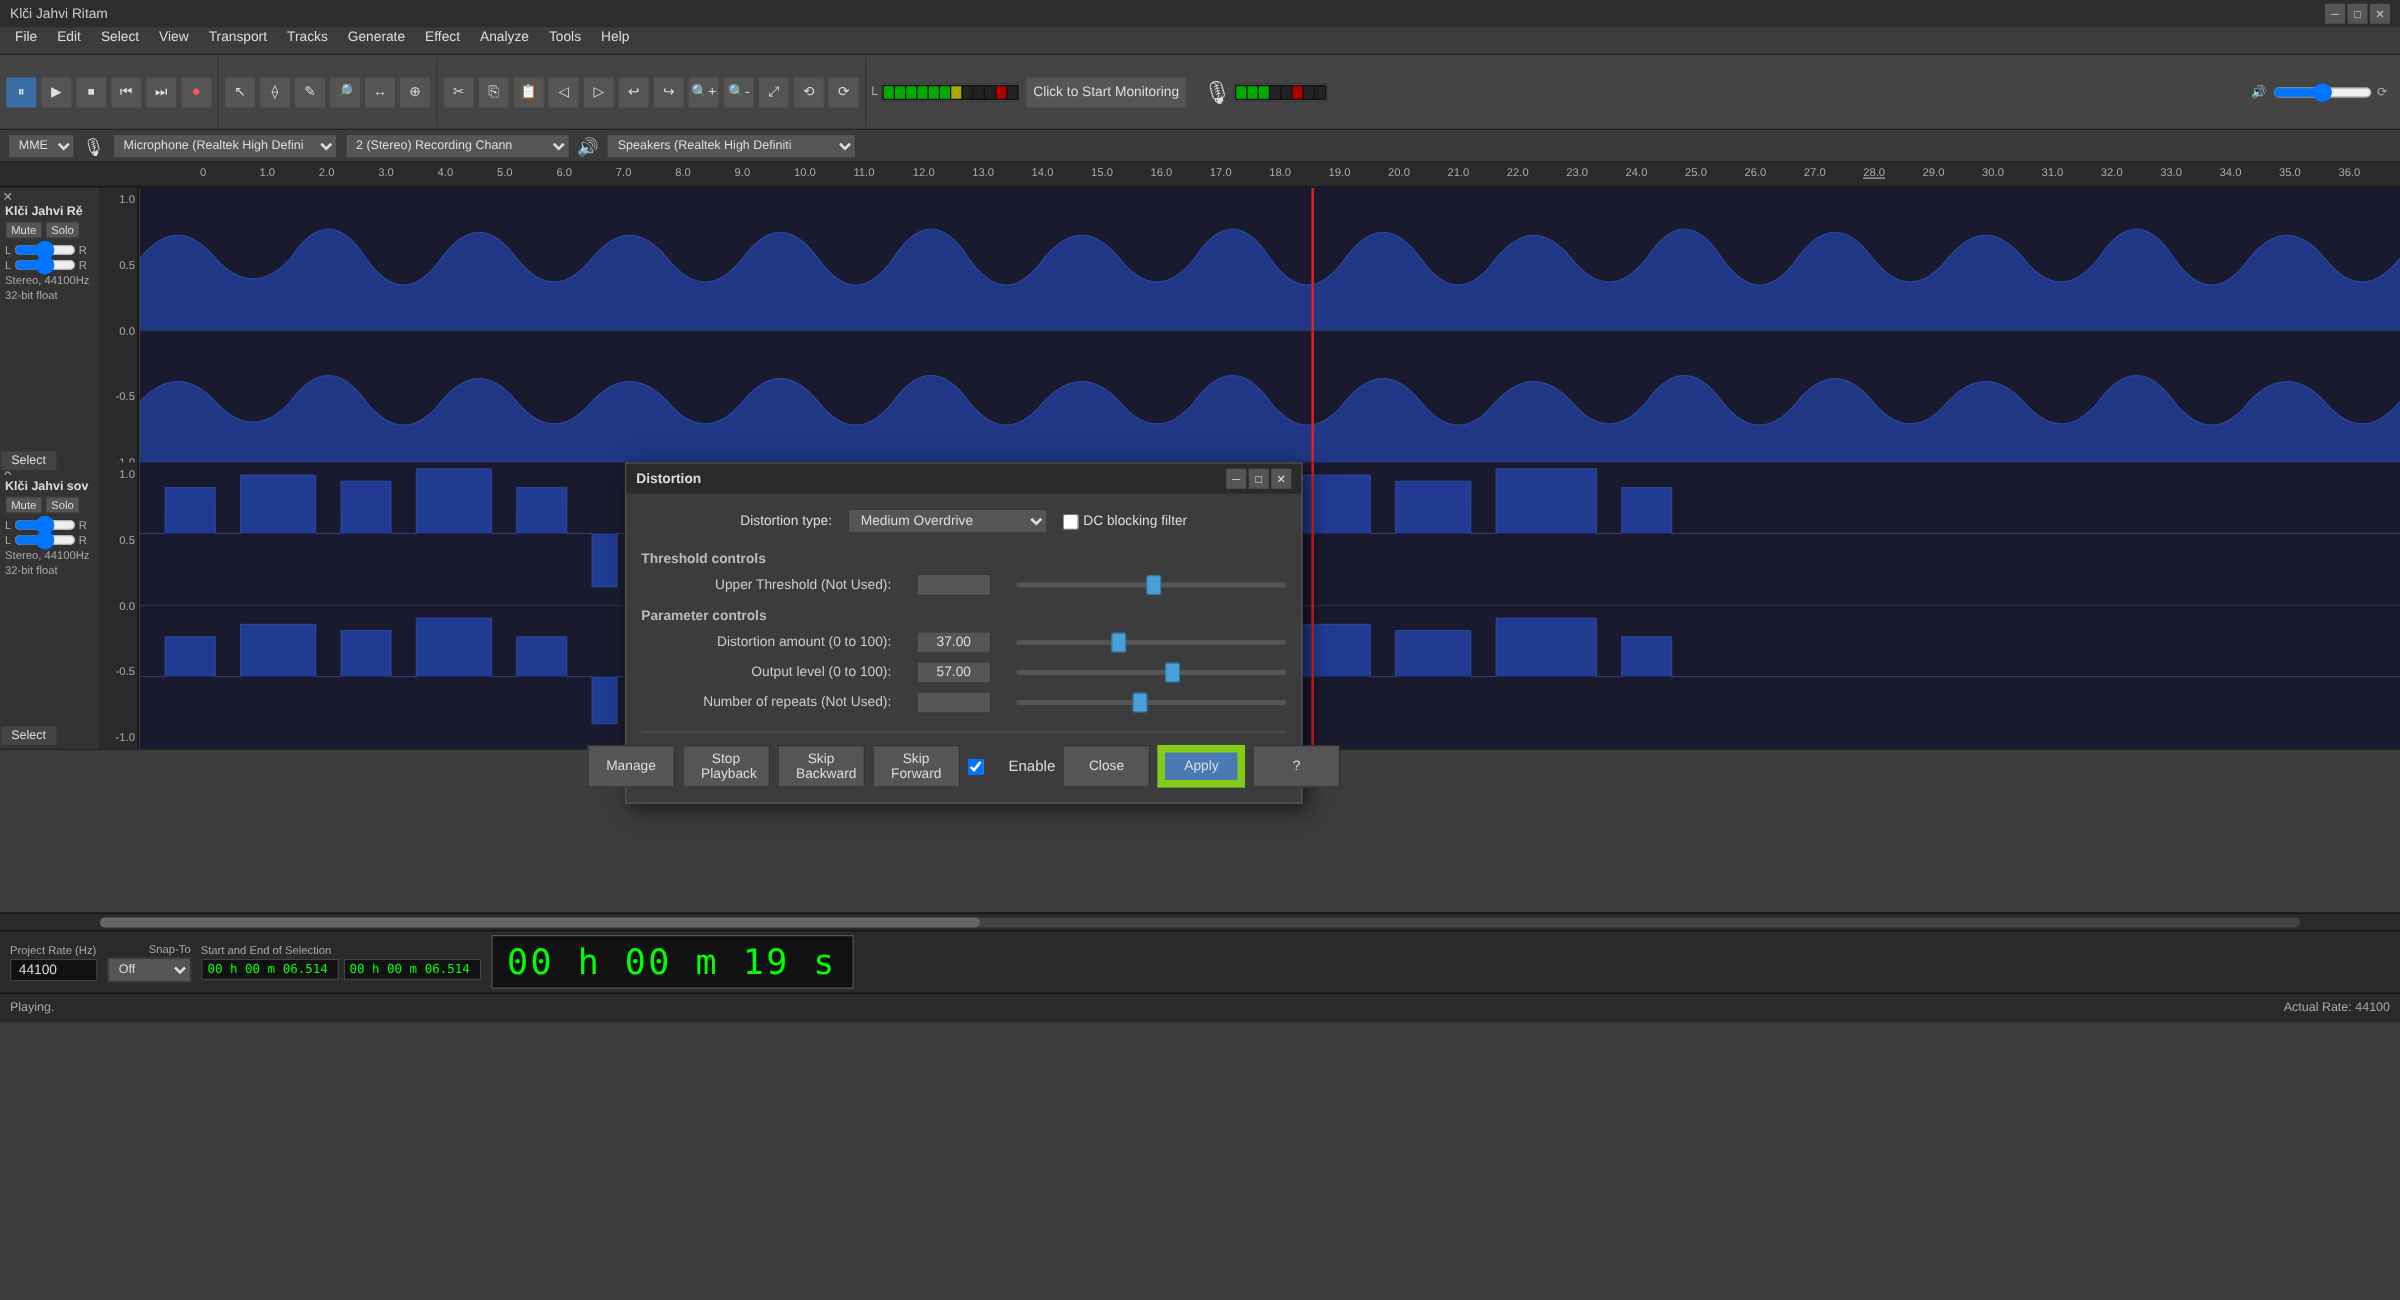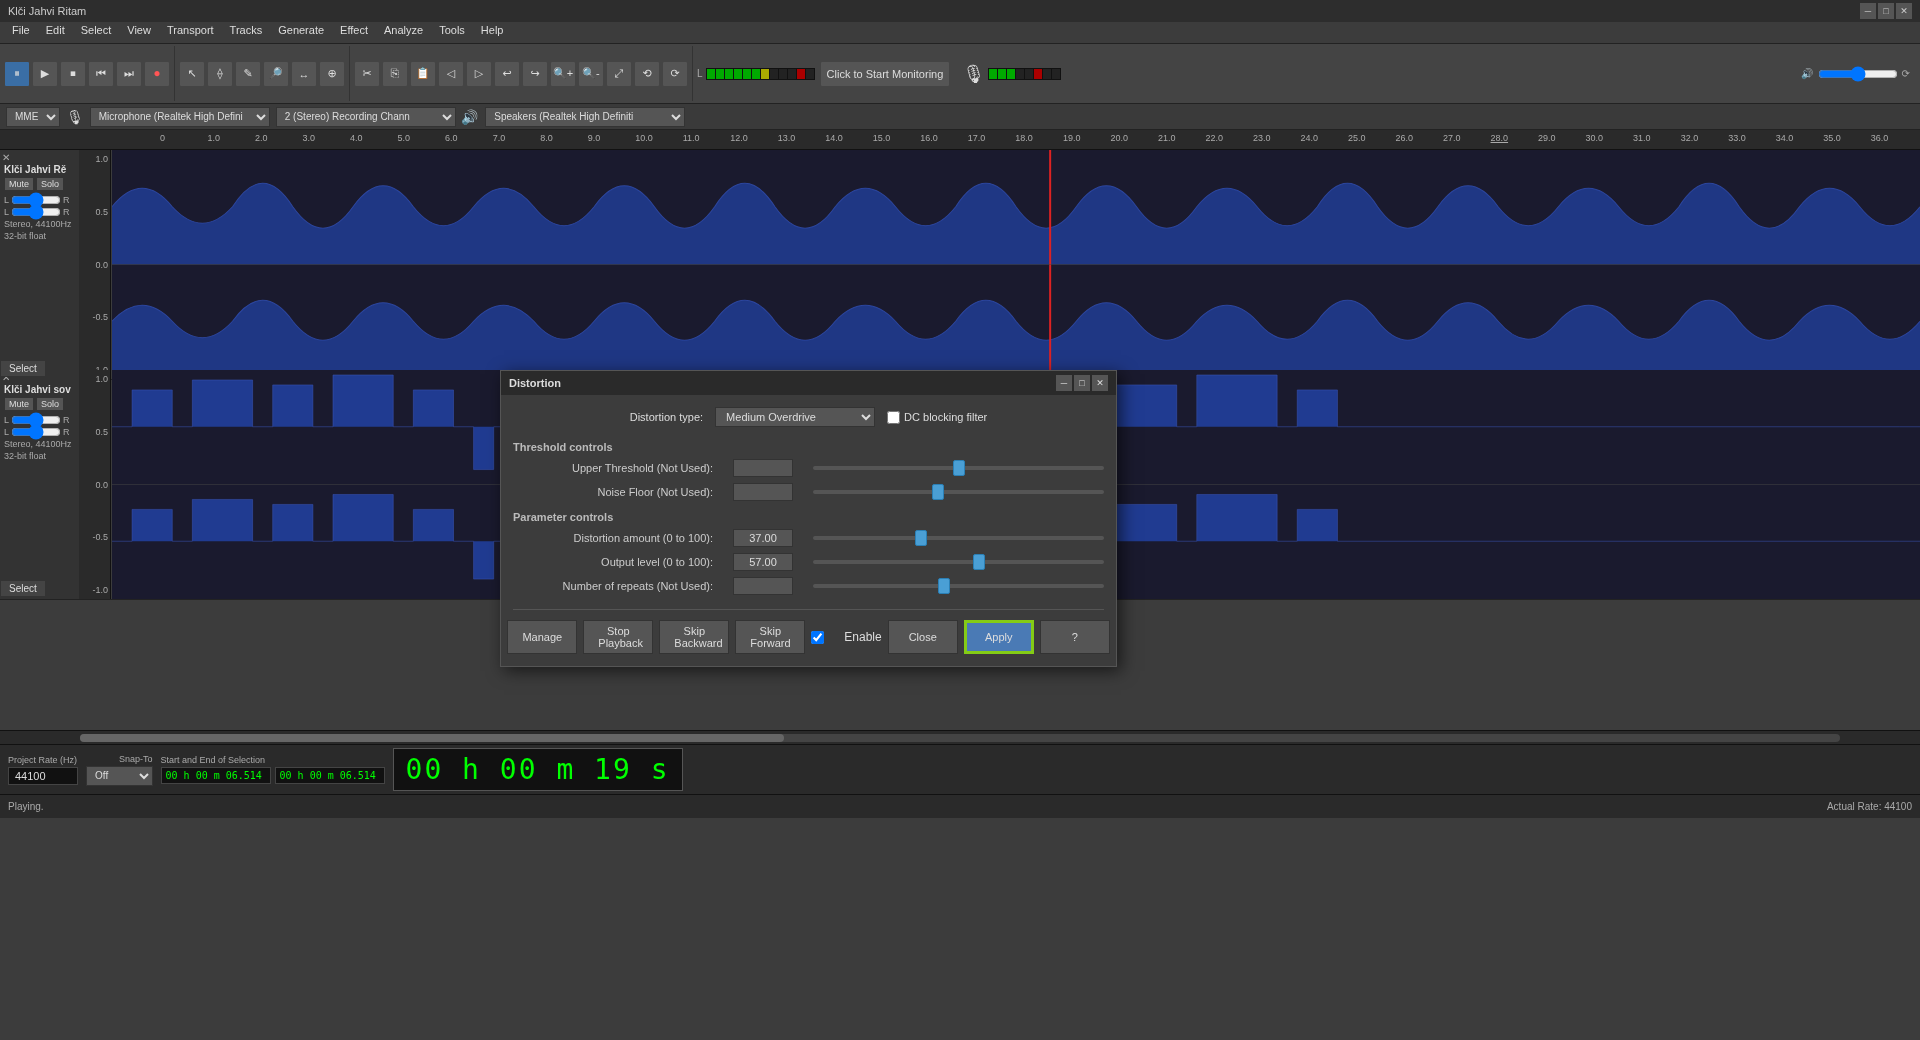--- a/index.html
+++ b/index.html
@@ -120,21 +120,21 @@
       padding: 0 8px;
       justify-content: space-between;
       border-top: 1px solid #111;
     }
     .status-text { font-size: 10px; color: #aaa; }
 
     
     #distortion-dialog {
       background: #3c3c3c;
       border: 1px solid #555;
-      width: 617px;
+      width: 542px;
       position: absolute;
       top: 370px;
       left: 500px;
       box-shadow: 4px 4px 16px rgba(0,0,0,0.6);
     }
     .dialog-titlebar {
       background: #2a2a2a;
       height: 24px;
       display: flex;
       align-items: center;
@@ -232,21 +232,21 @@
       background: #555;
       border: 1px solid #333;
       color: #ddd;
       padding: 4px 14px;
       font-size: 11px;
       cursor: pointer;
       min-width: 70px;
     }
     .dialog-btn.primary {
       background: #4a7ab5;
-      border: 3px solid #84cc16;
+      border: 6px solid #84cc16;
     }
 
     
     #combined-toolbar {
       display: flex;
       align-items: center;
       background: #444;
       border-bottom: 1px solid #222;
       padding: 2px 4px;
       gap: 2px;
@@ -691,27 +691,20 @@
       <div class="section-header">Threshold controls</div>
 
       <div class="param-row">
         <span class="param-label">Upper Threshold (Not Used):</span>
         <input type="text" class="param-input" value="" style="">
         <div class="param-slider-track">
           <div class="param-slider-thumb" style="left:48%;"></div>
         </div>
       </div>
 
-      <div class="param-row">
-        <span class="param-label">Noise Floor (Not Used):</span>
-        <input type="text" class="param-input" value="" style="">
-        <div class="param-slider-track">
-          <div class="param-slider-thumb" style="left:41%;"></div>
-        </div>
-      </div>
     </div>
 
     <div class="controls-section">
       <div class="section-header">Parameter controls</div>
 
       <div class="param-row">
         <span class="param-label">Distortion amount (0 to 100):</span>
         <input type="text" class="param-input" value="37.00" style="">
         <div class="param-slider-track">
           <div class="param-slider-thumb" style="left:35%;"></div>

